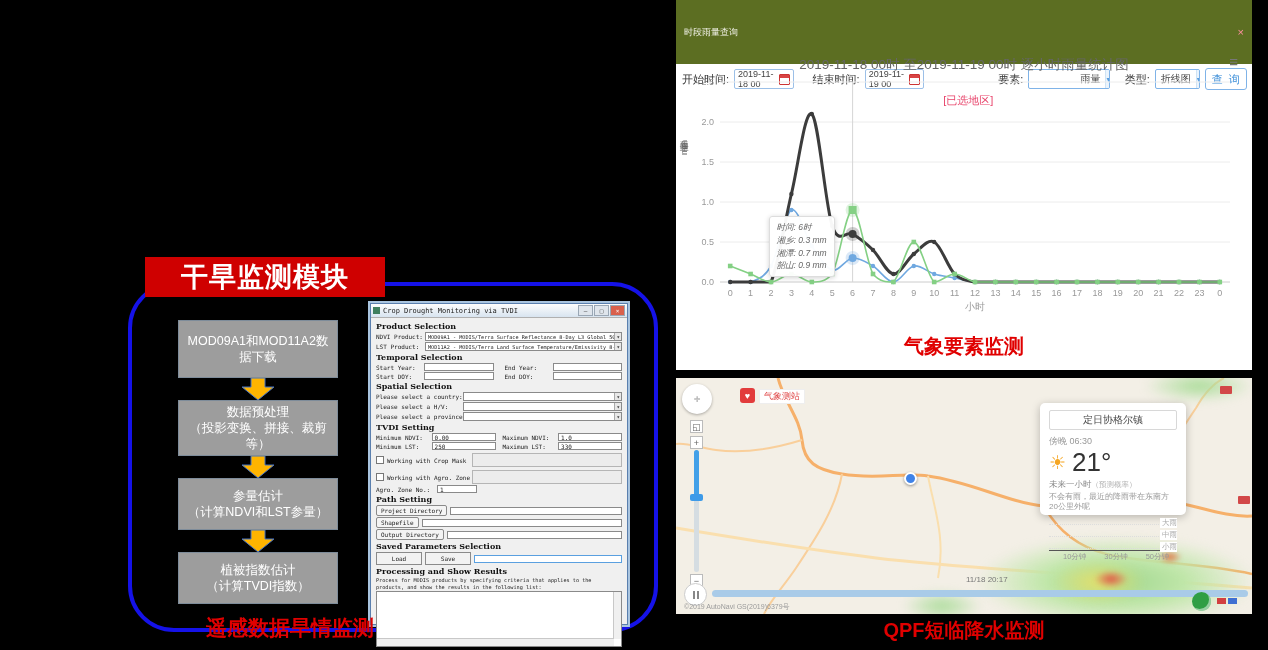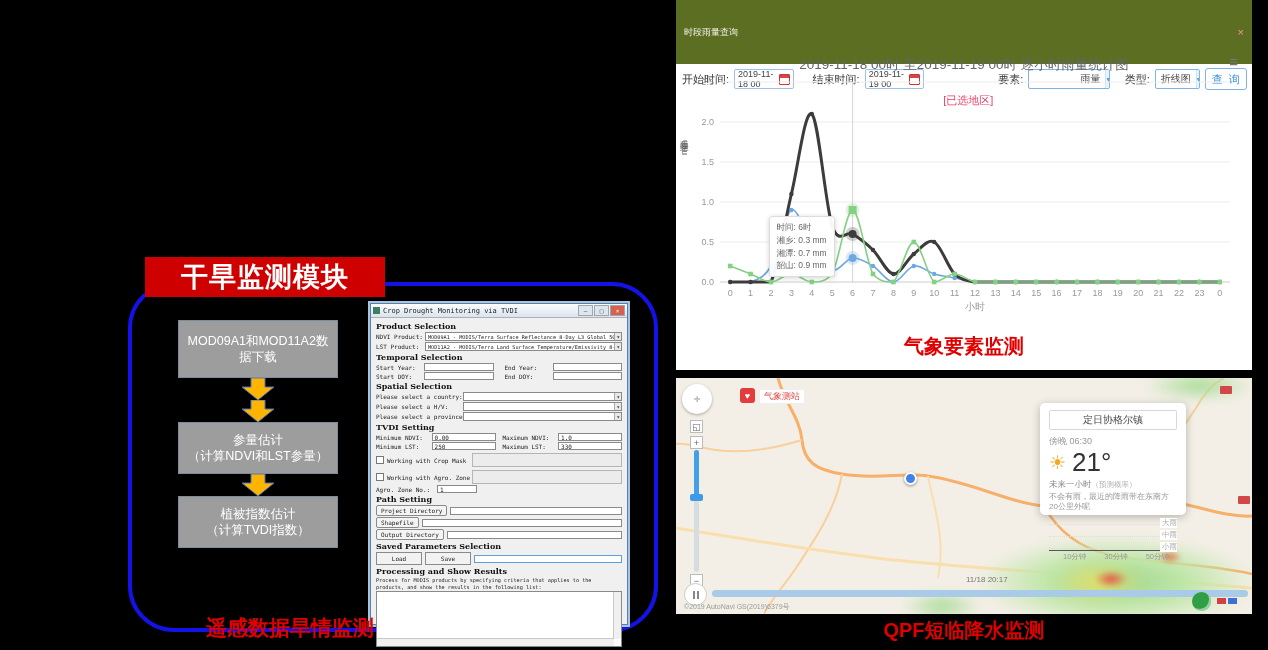--- a/index.html
+++ b/index.html
@@ -136,20 +136,24 @@
   <div class="title-box">干旱监测模块</div>
   <div class="blue-frame"></div>
   <div class="flow" id="flow">
       <div class="flow-box" style="height: 58px;">
         <div>MOD09A1和MOD11A2数</div>
         <div>据下载</div>
       </div>
       <svg width="44" height="22">
         <polygon points="15,0 29,0 29,9 38,9 22,22 6,9 15,9" fill="#ffb400" stroke="#4472c4" stroke-width="1"></polygon>
       </svg>
+      <div class="flow-box" style="height: 56px;">
+        <div>数据预处理</div>
+        <div>（投影变换、拼接、裁剪等）</div>
+      </div>
       <svg width="44" height="22">
         <polygon points="15,0 29,0 29,9 38,9 22,22 6,9 15,9" fill="#ffb400" stroke="#4472c4" stroke-width="1"></polygon>
       </svg>
       <div class="flow-box" style="height: 52px;">
         <div>参量估计</div>
         <div>（计算NDVI和LST参量）</div>
       </div>
       <svg width="44" height="22">
         <polygon points="15,0 29,0 29,9 38,9 22,22 6,9 15,9" fill="#ffb400" stroke="#4472c4" stroke-width="1"></polygon>
       </svg>
@@ -425,21 +429,21 @@
           <rect x="370.29999999999995" y="205.7" width="4.6" height="4.6" fill="#84d084"></rect>
           <rect x="390.7" y="205.7" width="4.6" height="4.6" fill="#84d084"></rect>
           <rect x="411.09999999999997" y="205.7" width="4.6" height="4.6" fill="#84d084"></rect>
           <rect x="431.49999999999994" y="205.7" width="4.6" height="4.6" fill="#84d084"></rect>
           <rect x="451.9" y="205.7" width="4.6" height="4.6" fill="#84d084"></rect>
           <rect x="472.29999999999995" y="205.7" width="4.6" height="4.6" fill="#84d084"></rect>
           <rect x="492.69999999999993" y="205.7" width="4.6" height="4.6" fill="#84d084"></rect>
           <rect x="513.1" y="205.7" width="4.6" height="4.6" fill="#84d084"></rect>
           <rect x="533.5" y="205.7" width="4.6" height="4.6" fill="#84d084"></rect>
         </svg></div>
-    <div class="rw-tooltip" id="tooltip" style="left: 92.6px; top: 216px;">
+    <div class="rw-tooltip" id="tooltip" style="left: 92.6px; top: 216px; font-style: italic;">
         <div>时间: 6时</div>
         <div>湘乡: 0.3 mm</div>
         <div>湘潭: 0.7 mm</div>
         <div>韶山: 0.9 mm</div>
       </div>
     <div class="caption cap-chart">气象要素监测</div>
   </div>
 
   <div class="map">
     <svg width="576" height="236" style="position:absolute;left:0;top:0">

